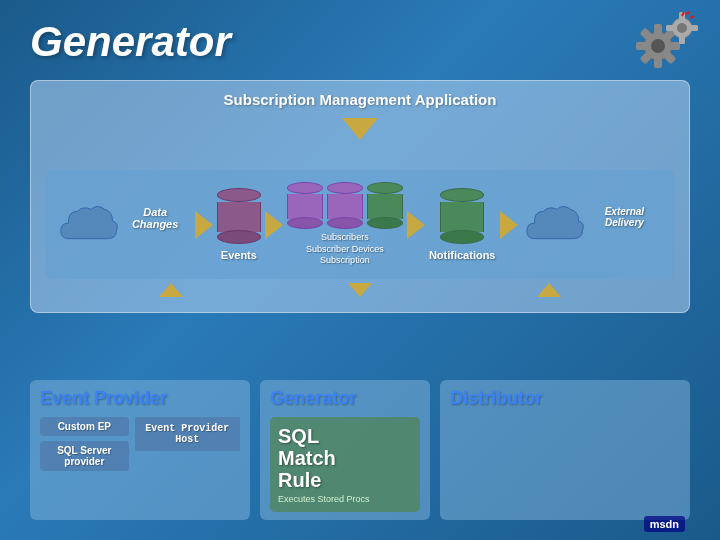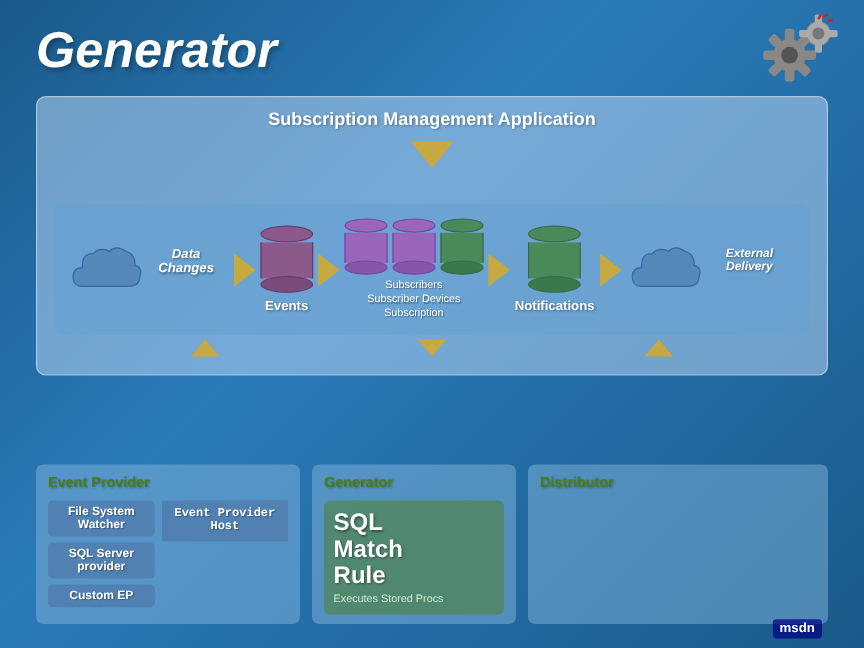--- a/index.html
+++ b/index.html
@@ -171,23 +171,23 @@
 
     
     .event-provider-box {
       background: rgba(130, 180, 220, 0.5);
       border-radius: 6px;
       padding: 8px 10px;
       flex: 0 0 220px;
     }
 
     .box-title {
-      font-size: 12px;
-      font-weight: bold;
-      color: #4d7c0f;
+      font-size: 18px;
+      font-weight: bold;
+      color: #3b82f6;
       margin-bottom: 8px;
       text-shadow: 1px 1px 2px rgba(0,0,0,0.3);
     }
 
     .ep-inner {
       display: flex;
       gap: 6px;
       align-items: flex-start;
     }
 
@@ -423,23 +423,22 @@
     <div class="small-arrow-up"></div>
   </div>
 </div>
 
 <div class="bottom-section">
 
   <div class="event-provider-box">
     <div class="box-title">Event Provider</div>
     <div class="ep-inner">
       <div class="ep-left">
-        <div class="ep-item">File System Watcher</div>
+        <div class="ep-item">Custom EP</div>
         <div class="ep-item">SQL Server provider</div>
-        <div class="ep-item">Custom EP</div>
       </div>
       <div class="ep-host">Event Provider Host</div>
     </div>
   </div>
 
   <div class="generator-box">
     <div class="box-title">Generator</div>
     <div class="generator-inner">
       <div class="sql-match">
         <div>SQL</div>

